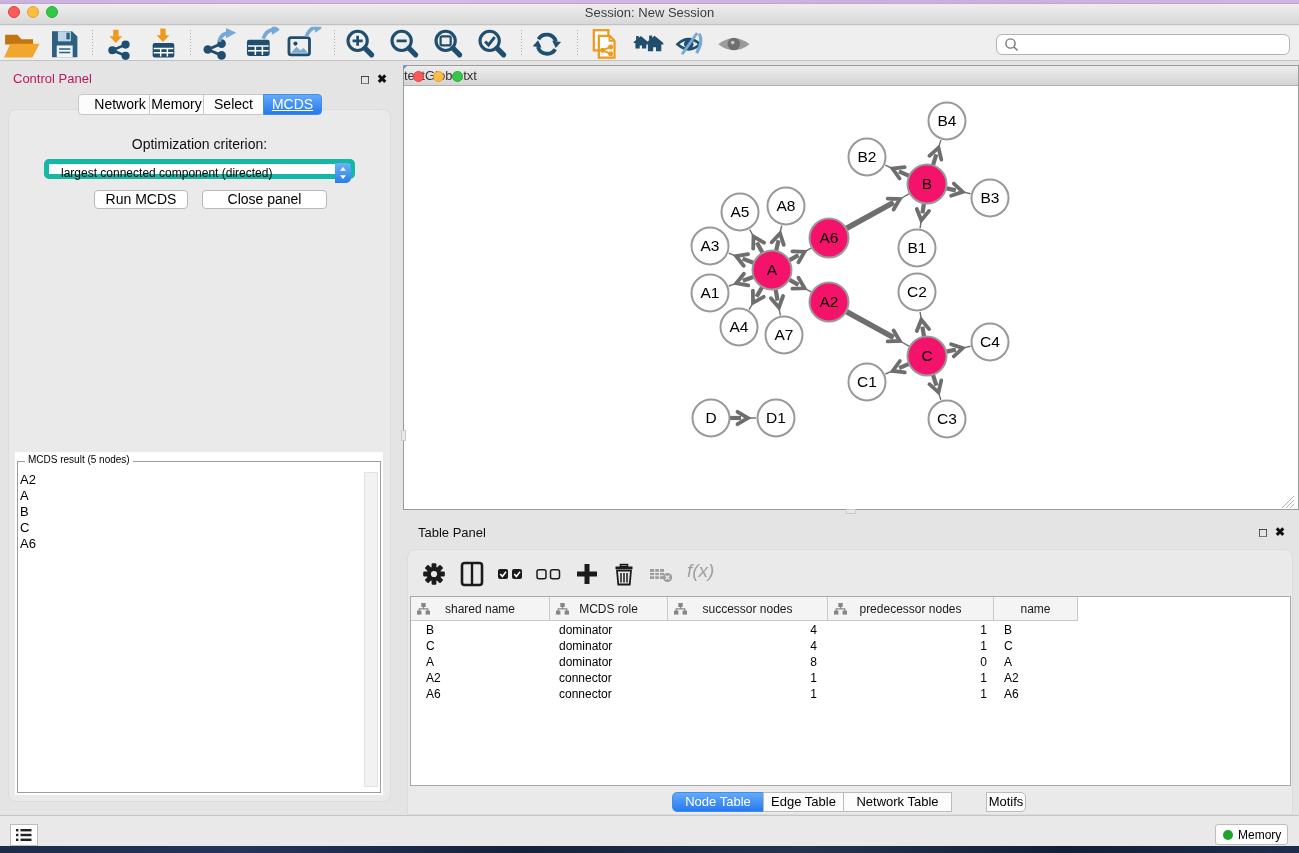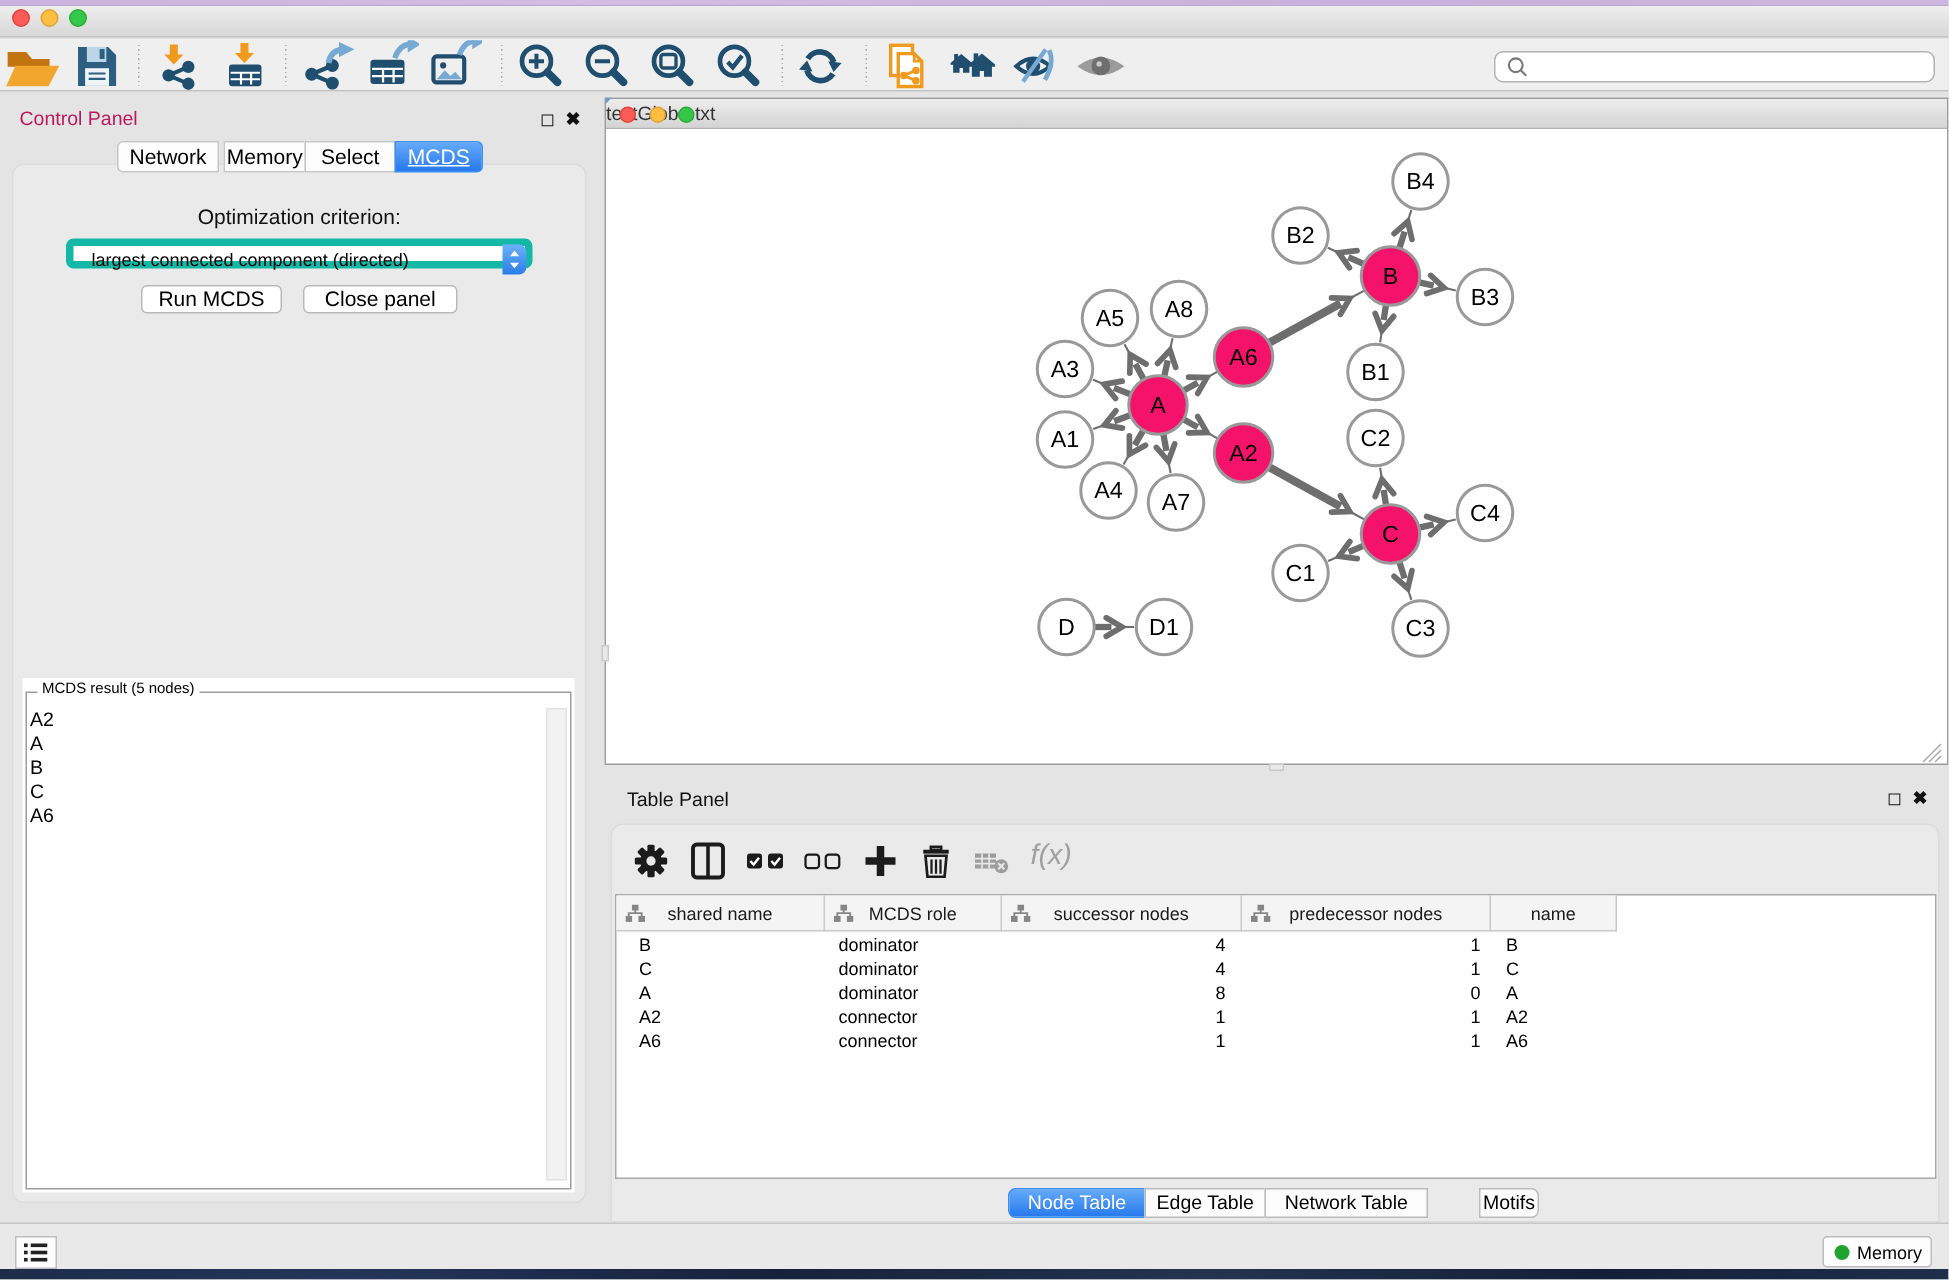--- a/index.html
+++ b/index.html
@@ -56,20 +56,21 @@
 
 #statusbar { left:0; top:815px; width:1299px; height:31px; background:#e9e9e9; border-top:1px solid #c6c6c6; }
 #sb-left { position:absolute; left:10px; top:8px; width:28px; height:22px; background:#fdfdfd; border:1px solid #bdbdbd; }
 #sb-mem { position:absolute; right:11px; top:8px; width:73px; height:21px; background:#fdfdfd; border:1px solid #bdbdbd; border-radius:3px; font-size:12px; color:#000; }
 svg text { font-family:"Liberation Sans", sans-serif; }
 </style>
 </head>
 <body>
 <div id="deskTop" class="abs"></div>
 <div id="titlebar" class="abs">
+  <div class="ttl">Session: New Session</div>
   <div class="light" style="left:8px;background:#fc5b57;border:1px solid #e2423e;"></div>
   <div class="light" style="left:27px;background:#fdbe41;border:1px solid #e0a235;"></div>
   <div class="light" style="left:46px;background:#34c84a;border:1px solid #2bac38;"></div>
 </div>
 <div id="toolbar" class="abs">
   <div class="tsep" style="left:92px"></div>
   <div class="tsep" style="left:190px"></div>
   <div class="tsep" style="left:334px"></div>
   <div class="tsep" style="left:521px"></div>
   <div class="tsep" style="left:577px"></div>
@@ -207,31 +208,31 @@
         <circle cx="6.5" cy="6.5" r="4.6" stroke="#777" stroke-width="1.4" fill="none"></circle>
         <line x1="10" y1="10" x2="13.5" y2="13.5" stroke="#777" stroke-width="1.4"></line>
       </svg>
     </div>
 </div>
 
 <div id="cp-title" class="abs">Control Panel</div>
 <div class="winbtns" style="left:360px;top:72px;">◻</div>
 <div class="winbtns" style="left:377px;top:72px;font-weight:bold;">✖</div>
 <div id="cp-inner" class="abs"></div>
-<div class="tab" style="left:78px;width:68px;border-radius:4px 0 0 4px;">Network</div>
+<div class="tab" style="left:78px;width:84px;border-radius:4px 0 0 4px;">Network</div>
 <div class="tab" style="left:149px;width:55px;">Memory</div>
 <div class="tab" style="left:203px;width:61px;">Select</div>
 <div class="tab tabsel" style="left:263px;width:59px;border-radius:0 4px 4px 0;">MCDS</div>
 <div id="opt-label" class="abs">Optimization criterion:</div>
 <div id="dropdown" class="abs">largest connected component (directed)<div id="dd-step"><svg width="16" height="20" viewBox="0 0 16 20">
         <path d="M8,4 l3,3.8 h-6 z" fill="#fff"></path>
         <path d="M8,16 l3,-3.8 h-6 z" fill="#fff"></path>
       </svg></div></div>
 <div class="btn" style="left:94px;width:94px;">Run MCDS</div>
-<div class="btn" style="left:202px;width:103px;">Close panel</div>
+<div class="btn" style="left:202px;width:125px;">Close panel</div>
 <div id="mcds-box" class="abs">
   <div id="mcds-border"></div>
   <div id="mcds-legend">MCDS result (5 nodes)</div>
   <div id="mcds-list">A2<br>A<br>B<br>C<br>A6</div>
   <div id="mcds-scroll"></div>
 </div>
 
 <div id="net-win" class="abs">
   <div id="net-title">
     <div class="ttl">testGlobe.txt</div>

